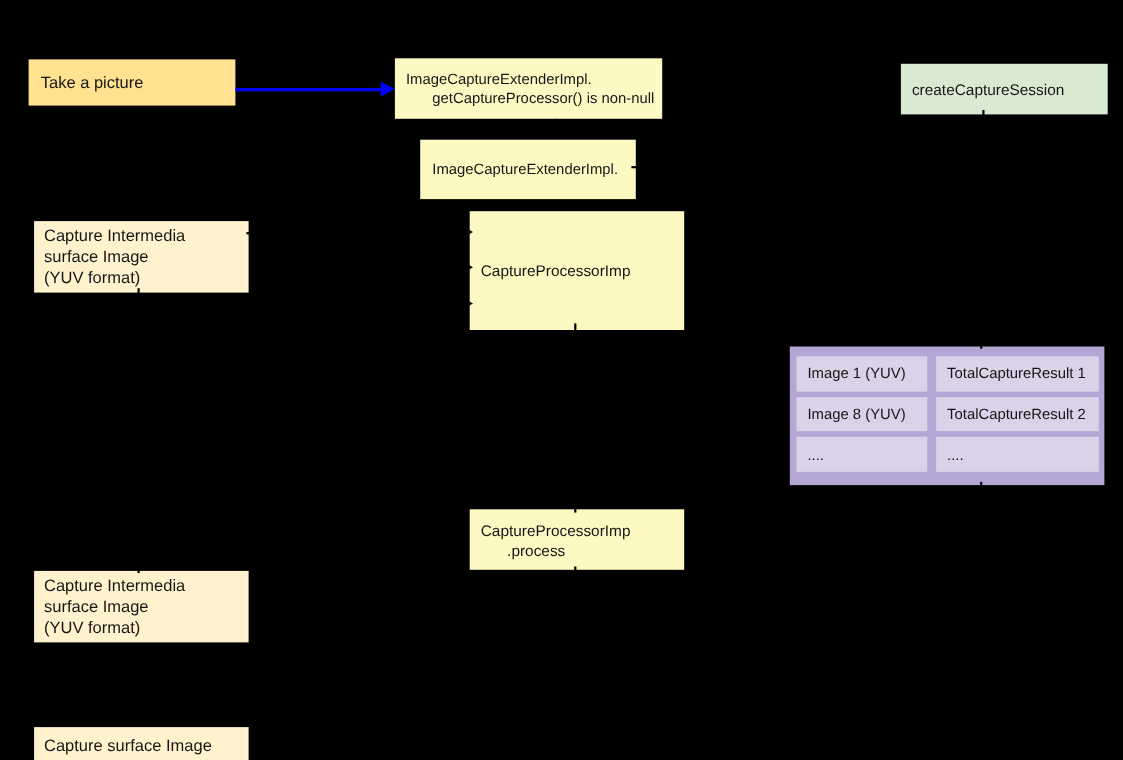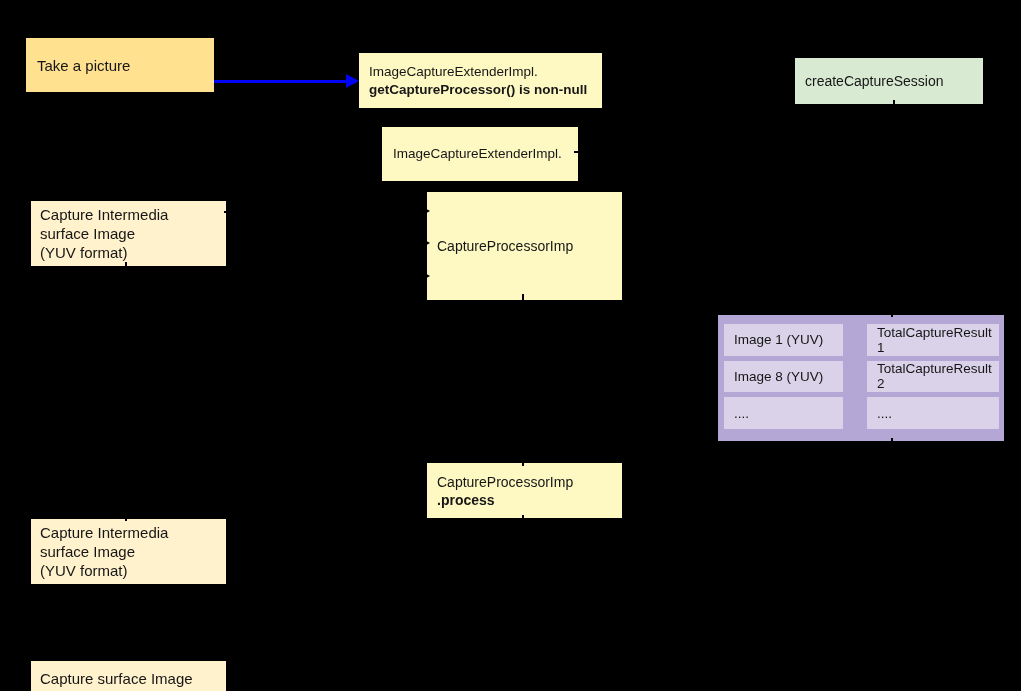--- a/index.html
+++ b/index.html
@@ -13,51 +13,51 @@
     overflow: hidden;
   }
   .node {
     position: absolute;
     box-sizing: border-box;
     display: flex;
     flex-direction: column;
     justify-content: center;
   }
   .node span { display: block; white-space: nowrap; }
-  .b { font-weight: bold; }
+  .b { font-weight: normal; margin-left: 24px; }
 
   
   .yellow { background: #FFE18F; }
   .cream  { background: #FFF2CC; }
   .blue   { background: #fef9c3; }
   .green  { background: #D9EAD3; }
 
-  #take-picture        { left: 26px;  top: 38px;  width: 188px; height: 54px;  padding-left: 11px; font-size: 15px; }
+  #take-picture        { left: 26px;  top: 54px;  width: 188px; height: 42px;  padding-left: 11px; font-size: 15px; }
   #get-capture-processor { left: 359px; top: 53px;  width: 243px; height: 55px;  padding-left: 10px; font-size: 13.5px; line-height: 18px; }
   #get-capture-stages  { left: 382px; top: 127px; width: 196px; height: 54px;  padding-left: 11px; font-size: 13.5px; line-height: 18px; }
-  #create-capture-session { left: 795px; top: 58px; width: 188px; height: 46px; padding-left: 10px; font-size: 14px; }
+  #create-capture-session { left: 819px; top: 58px; width: 188px; height: 46px; padding-left: 10px; font-size: 14px; }
   #capture-burst       { left: 798px; top: 126px; width: 192px; height: 53px;  padding-left: 11px; font-size: 14px; }
   #capture-intermedia-top { left: 31px; top: 201px; width: 195px; height: 65px; padding-left: 9px; font-size: 15px; line-height: 19px; }
   #capture-processor-imp  { left: 427px; top: 192px; width: 195px; height: 108px; padding-left: 10px; font-size: 14px; }
   #process-box         { left: 427px; top: 463px; width: 195px; height: 55px;  padding-left: 10px; font-size: 14px; line-height: 18px; }
   #capture-intermedia-bottom { left: 31px; top: 519px; width: 195px; height: 65px; padding-left: 9px; font-size: 15px; line-height: 19px; }
   #capture-surface-jpeg { left: 31px; top: 617px; width: 195px; height: 54px;  padding-left: 9px; font-size: 15px; line-height: 19px; margin-top: 44px; }
 
   
   #result-table {
     position: absolute;
     left: 718px; top: 315px;
     width: 286px; height: 126px;
     box-sizing: border-box;
     background: #B4A7D6;
     padding: 9px 5px 12px 6px;
     display: grid;
     grid-template-columns: 119px 1fr;
     grid-auto-rows: 1fr;
-    gap: 5px 24px;
+    gap: 5px 8px;
   }
   .cell {
     background: #D9D2E9;
     display: flex;
     align-items: center;
     padding-left: 10px;
     font-size: 13.5px;
     box-sizing: border-box;
   }
 

